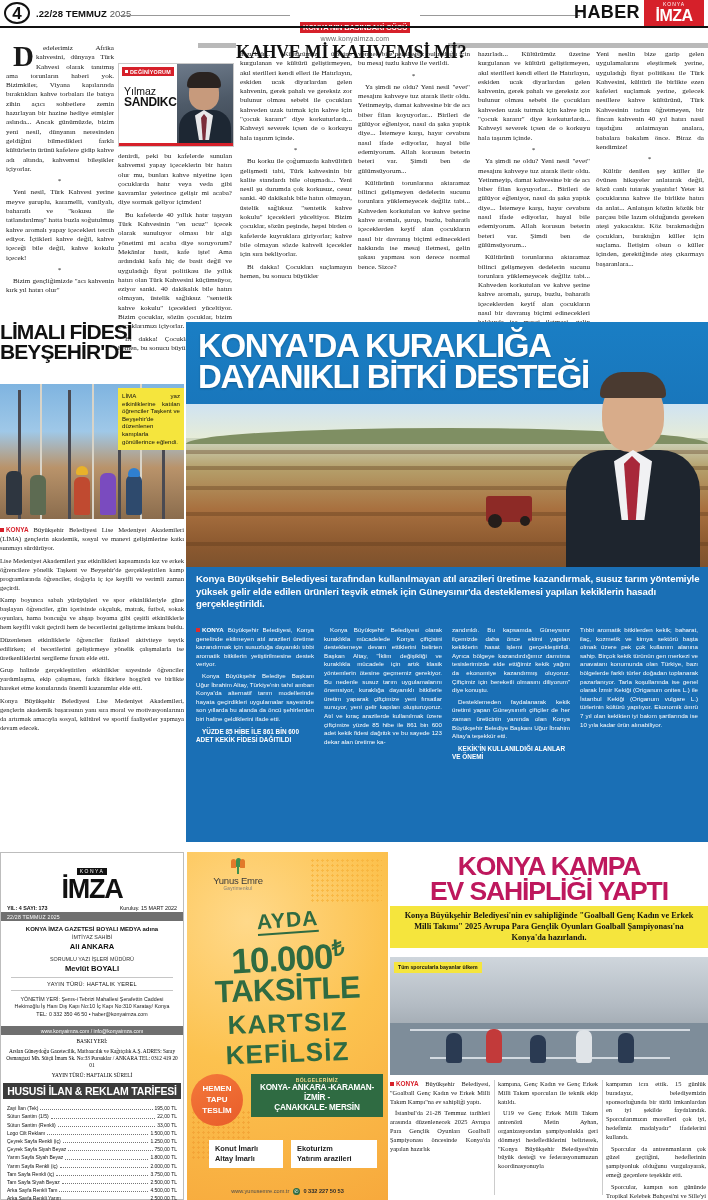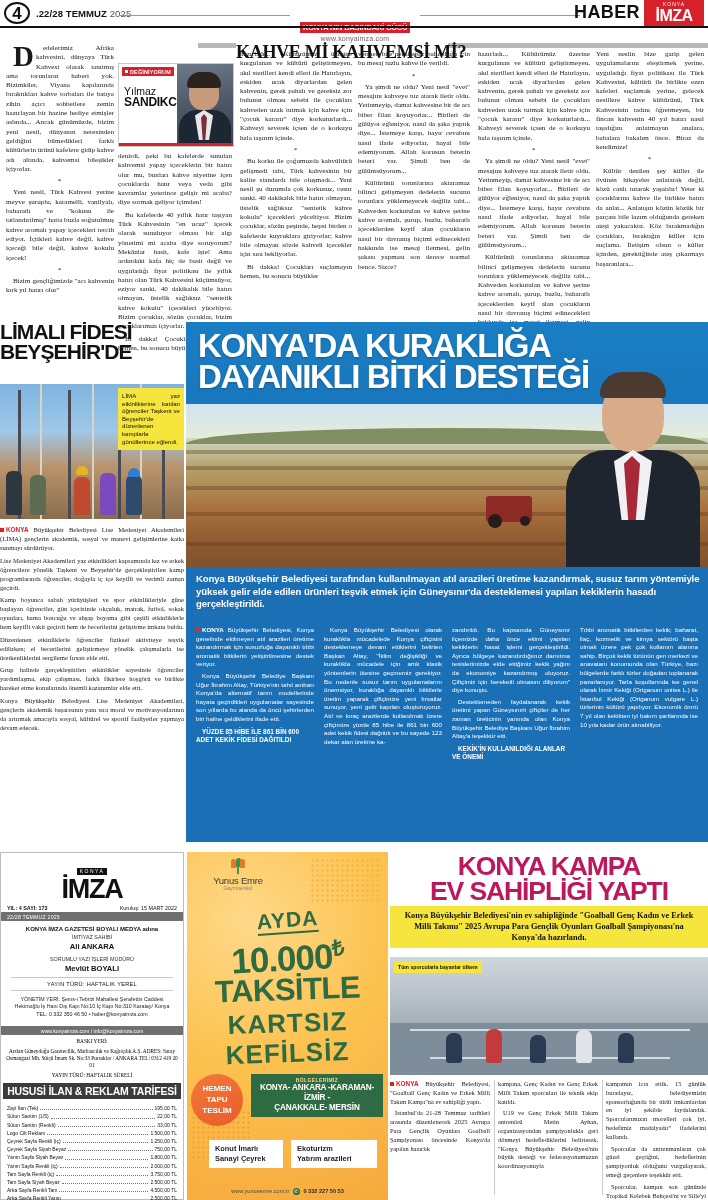--- a/index.html
+++ b/index.html
@@ -584,21 +584,21 @@
     <div class="ad-kartsiz">KARTSIZ</div>
     <div class="ad-kefilsiz">KEFİLSİZ</div>
     <div class="ad-tapu">HEMEN TAPU TESLİM</div>
     <div class="ad-bolge">
       <div class="t">BÖLGELERİMİZ</div>
       <div class="c">KONYA- ANKARA -KARAMAN- İZMİR -</div>
       <div class="c">ÇANAKKALE- MERSİN</div>
     </div>
     <div class="ad-flag1">
       <div>Konut İmarlı</div>
-      <div>Sanayi Çeyrek</div>
+      <div>Altay İmarlı</div>
     </div>
     <div class="ad-flag2">
       <div>Ekoturizm</div>
       <div>Yatırım arazileri</div>
     </div>
     <div class="ad-foot">
       <span>www.yunusemre.com.tr</span>
       <span class="pill">✆</span>
       <span class="ph">0 332 227 50 53</span>
     </div>

